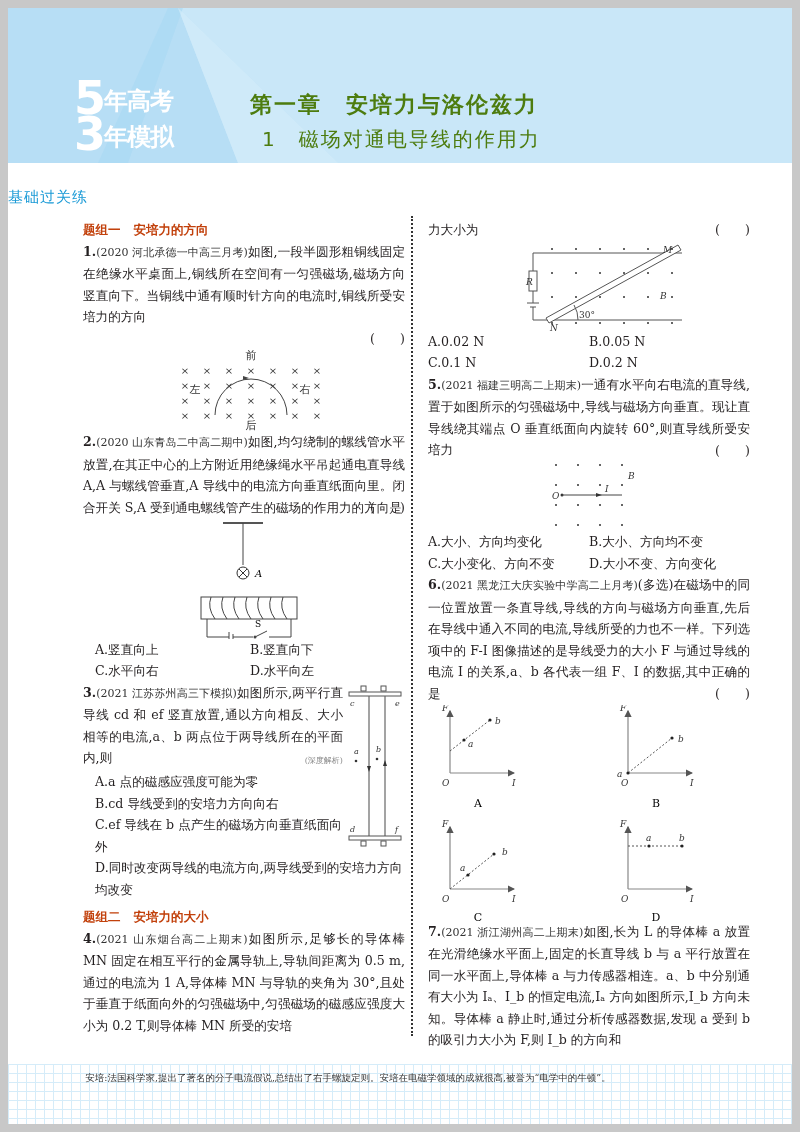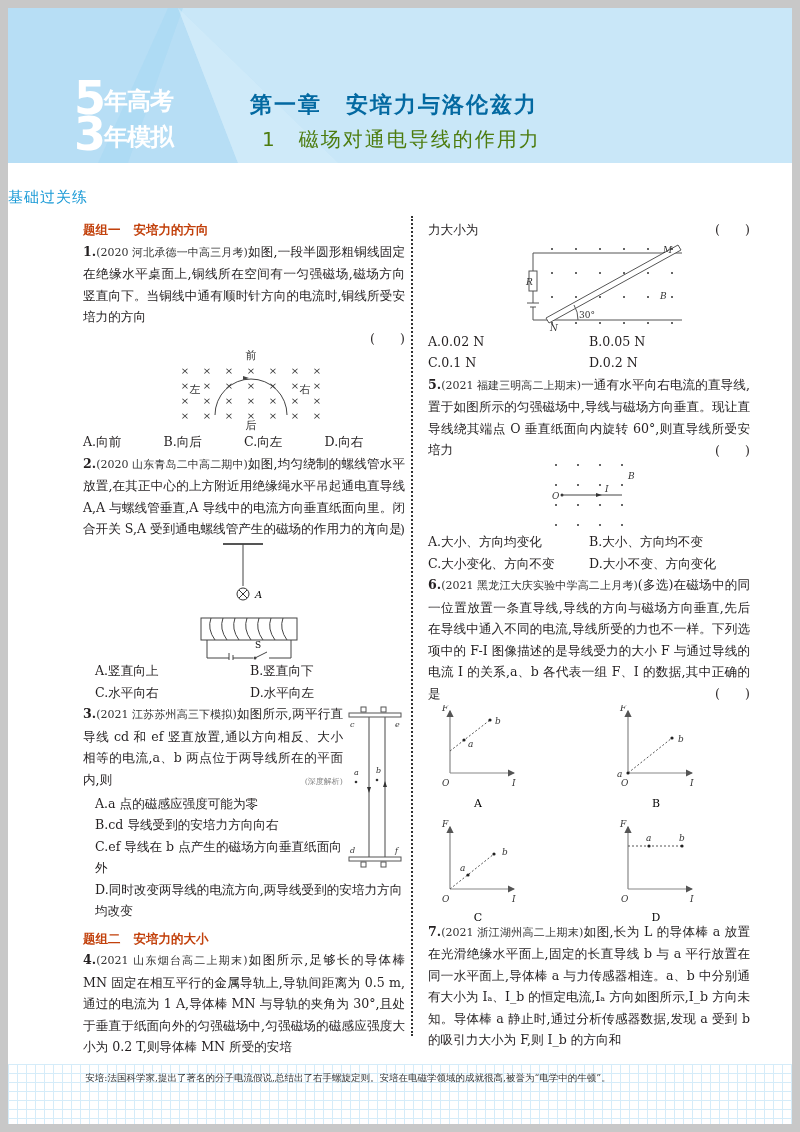--- a/index.html
+++ b/index.html
@@ -4,21 +4,21 @@
 <style>
   html,body{margin:0;padding:0;}
   body{width:800px;height:1132px;background:#c8c8c8;position:relative;overflow:hidden;font-family:"DejaVu Serif","Liberation Serif",serif;color:#231f20;}
   .page{position:absolute;left:8px;top:8px;width:784px;height:1116px;background:#fff;overflow:hidden;}
   .header{position:absolute;left:0;top:0;width:784px;height:155px;background:#c9e7f8;overflow:hidden;}
   .header svg.bg{position:absolute;left:0;top:0;}
   .logo{position:absolute;left:66px;top:72px;color:#fff;font-family:"DejaVu Sans","Liberation Sans",sans-serif;font-weight:bold;line-height:34px;}
   .logo .row{display:flex;align-items:flex-end;}
   .logo .big{font-size:46px;line-height:36px;letter-spacing:-2px;}
   .logo .sm{font-size:24px;line-height:30px;letter-spacing:-1px;}
-  .chapter-title{position:absolute;left:242px;top:82px;font-family:"DejaVu Sans","Liberation Sans",sans-serif;font-weight:bold;font-size:22px;color:#0369a1;letter-spacing:2px;white-space:pre;}
+  .chapter-title{position:absolute;left:242px;top:82px;font-family:"DejaVu Sans","Liberation Sans",sans-serif;font-weight:bold;font-size:22px;color:#4d7c0f;letter-spacing:2px;white-space:pre;}
   .section-title{position:absolute;left:254px;top:118px;font-family:"DejaVu Sans","Liberation Sans",sans-serif;font-size:20px;color:#4d7c0f;letter-spacing:2px;white-space:pre;}
   .practice-title{position:absolute;left:0;width:784px;top:180px;text-align:left;font-family:"DejaVu Sans","Liberation Sans",sans-serif;font-size:15px;color:#1a9ad6;letter-spacing:1px;}
   .divider{position:absolute;left:403px;top:208px;height:820px;border-left:2px dotted #333;}
   .col{position:absolute;font-size:12.6px;line-height:21.5px;}
   .col-left{left:75px;top:211px;width:322px;}
   .col-right{left:420px;top:211px;width:322px;}
   .group-title{font-family:"DejaVu Sans","Liberation Sans",sans-serif;color:#c2410c;font-size:12.5px;font-weight:bold;}
   .group-title span{display:inline-block;}
   .q{position:relative;text-align:justify;}
   .q .num{font-weight:bold;}
@@ -107,26 +107,20 @@
           <text x="124" y="70">×</text>
           <text x="146" y="70">×</text>
           <text x="168" y="70">×</text>
           <text x="190" y="70">×</text>
           <text x="212" y="70">×</text>
           <text x="234" y="70">×</text>
       </g>
       <path d="M132,66 A36,36 0 0 1 204,66" fill="none" stroke="#444" stroke-width="1"></path>
       <polygon points="166,29 160,27 160,31" fill="#444"></polygon>
     </svg>
-    <div class="opts" style="padding-left:0;">
-      <span class="o4">A.向前</span>
-      <span class="o4">B.向后</span>
-      <span class="o4">C.向左</span>
-      <span class="o4">D.向右</span>
-    </div>
 
     <div class="q">
       <span class="num">2.</span><span class="src">(2020 山东青岛二中高二期中)</span><span>如图,均匀绕制的螺线管水平放置,在其正中心的上方附近用绝缘绳水平吊起通电直导线 A,A 与螺线管垂直,A 导线中的电流方向垂直纸面向里。闭合开关 S,A 受到通电螺线管产生的磁场的作用力的方向是</span>
       <div style="text-align:right;margin-top:-21px;">(　　)</div>
     </div>
     <svg width="322" height="120" style="display:block;">
       <line x1="140" y1="4" x2="180" y2="4" stroke="#555" stroke-width="2"></line>
       <line x1="160" y1="4" x2="160" y2="46" stroke="#444"></line>
       <circle cx="160" cy="54" r="6" fill="none" stroke="#333"></circle>
       <line x1="156" y1="50" x2="164" y2="58" stroke="#333"></line>

